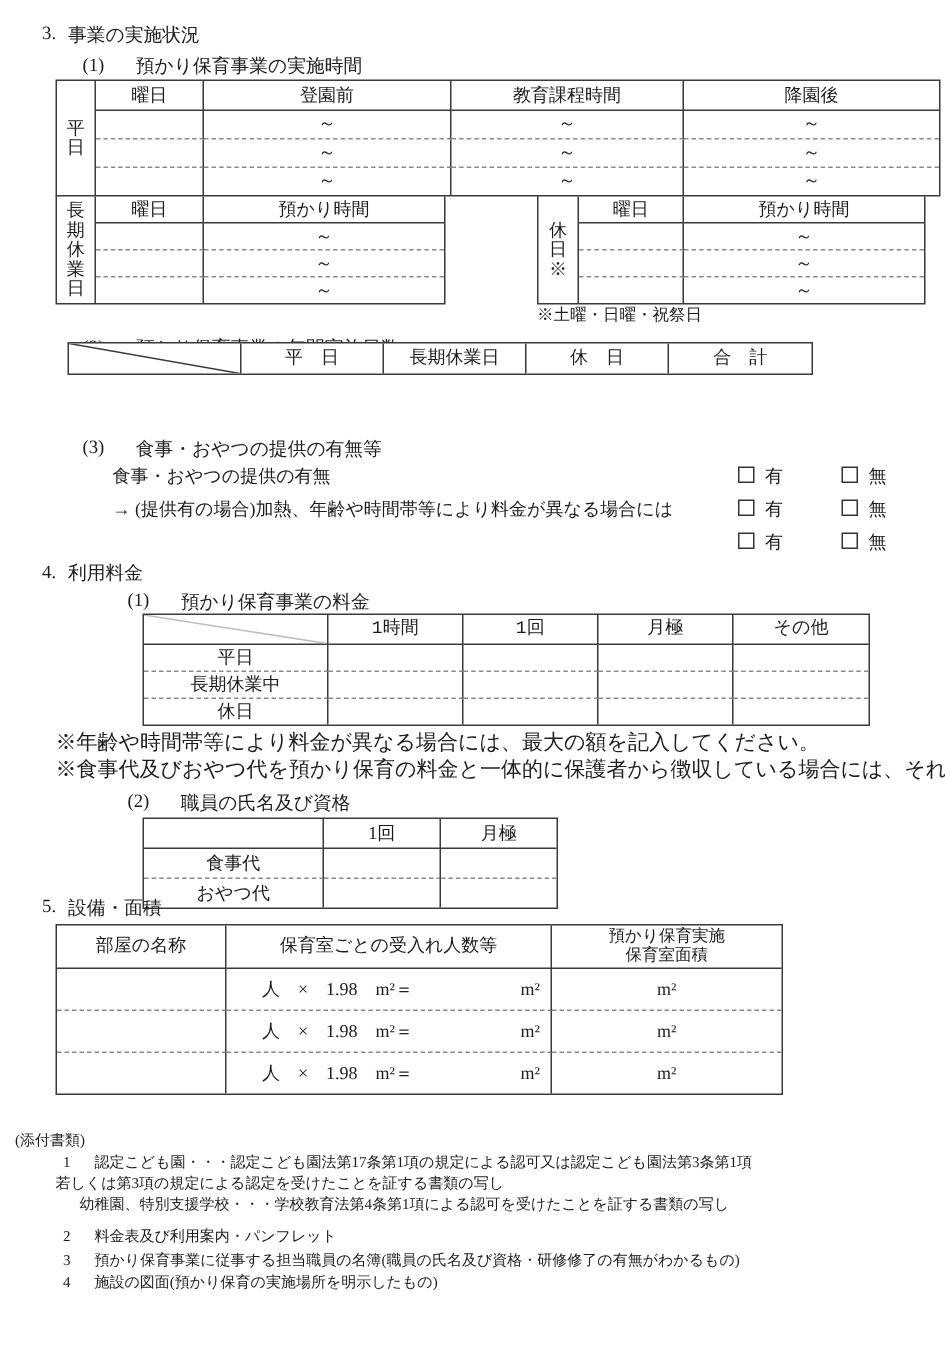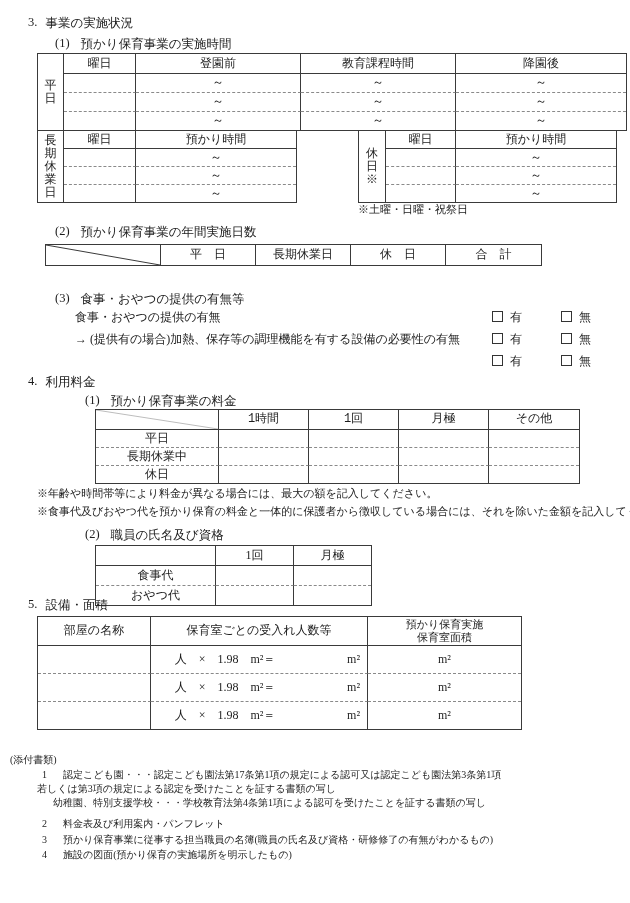--- a/index.html
+++ b/index.html
@@ -4,21 +4,21 @@
 <style>
   html,body{margin:0;padding:0;}
   body{
     width:630px;height:903px;position:relative;background:#ffffff;
     color:#1c1c1c;font-family:"Liberation Serif","DejaVu Serif",serif;
     font-size:12px;
   }
   .abs{position:absolute;}
   .h{display:flex;white-space:nowrap;font-size:12.5px;}
   .gap8{margin-left:8px;}
-  .gap11{margin-left:11px;}
+  .gap11{margin-left:21px;}
 
   
   .tbl{border-collapse:separate;border-spacing:0;border:1.4px solid #3a3a3a;table-layout:fixed;background:#fff;}
   .tbl td{
     border-right:1px solid #3a3a3a;border-bottom:1px solid #3a3a3a;
     padding:0;text-align:center;vertical-align:middle;line-height:1.15;font-size:12px;
     overflow:hidden;
   }
   .tbl td:last-child{border-right:none;}
   .tbl tr.dashb td{border-bottom:1px dashed #8a8a8a;}
@@ -38,21 +38,21 @@
   td.diag svg{position:absolute;left:0;top:0;width:100%;height:100%;display:block;}
 
   .tilde{font-size:13px;}
 
   
   .cbline{position:absolute;left:75px;right:0;height:16px;white-space:nowrap;}
   .cbg{position:absolute;top:0;white-space:nowrap;}
   .cbg1{left:417px;} .cbg2{left:486px;}
   .cbox{display:inline-block;width:9px;height:9px;border:1.1px solid #333;margin-right:7px;vertical-align:-1px;background:#fff;}
 
-  .note{font-size:11px;white-space:nowrap;}
+  .note{font-size:14px;white-space:nowrap;}
   .smallnote{font-size:11px;white-space:nowrap;}
 
   
   .fcell{position:relative;width:100%;height:100%;display:flex;align-items:center;justify-content:center;}
   .ftext{margin-right:68px;white-space:pre;}
   .funit{position:absolute;right:7px;top:50%;transform:translateY(-50%);}
   .acell{text-align:right;padding-right:7px;}
   .hdr2{font-size:11px;line-height:13px;}
 
   
@@ -169,21 +169,21 @@
 </tbody>
   </table>
 
 <div class="abs smallnote" style="left:358px;top:202px">※土曜・日曜・祝祭日</div>
 
 <div class="h abs" style="left:55px;top:224px">
   <span>(2)</span>
   <span class="gap11">預かり保育事業の年間実施日数</span>
 </div>
 
-<table class="tbl tan abs" style="left:45px;top:244px;width:495px">
+<table class="tbl tan abs" style="left:45px;top:228px;width:495px">
   <colgroup>
       <col style="width:115px">
       <col style="width:95px">
       <col style="width:95px">
       <col style="width:95px">
       <col style="width:95px">
     </colgroup>
   <tbody>
       <tr class="hd">
     <td class="diag">
@@ -203,21 +203,21 @@
   <span>(3)</span>
   <span class="gap11">食事・おやつの提供の有無等</span>
 </div>
 
 <div class="cbline" style="top:309px">
   <span>食事・おやつの提供の有無</span>
   <span class="cbg cbg1"><span class="cbox"></span><span>有</span></span>
   <span class="cbg cbg2"><span class="cbox"></span><span>無</span></span>
 </div>
 <div class="cbline" style="top:331px">
-  <span>→ (提供有の場合)加熱、保存等の調理機能を有する設備の必要性の有無</span>
+  <span>→ (提供有の場合)加熱、年齢や時間帯等により料金が異なる場合には</span>
   <span class="cbg cbg1"><span class="cbox"></span><span>有</span></span>
   <span class="cbg cbg2"><span class="cbox"></span><span>無</span></span>
 </div>
 <div class="cbline" style="top:353px">
   <span class="cbg cbg1"><span class="cbox"></span><span>有</span></span>
   <span class="cbg cbg2"><span class="cbox"></span><span>無</span></span>
 </div>
 
 <div class="h abs" style="left:28px;top:374px">
   <span>4.</span>

